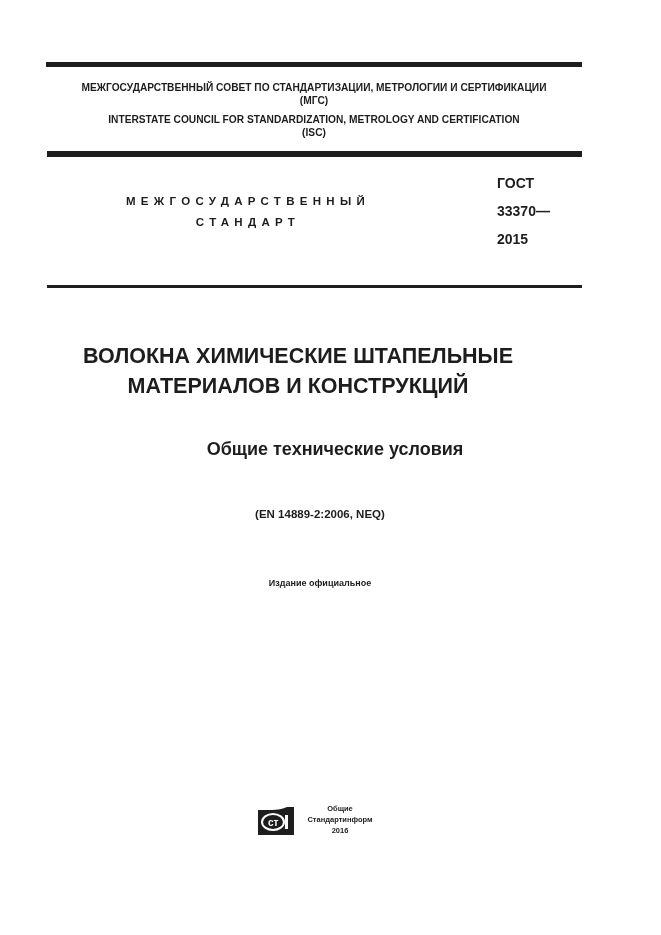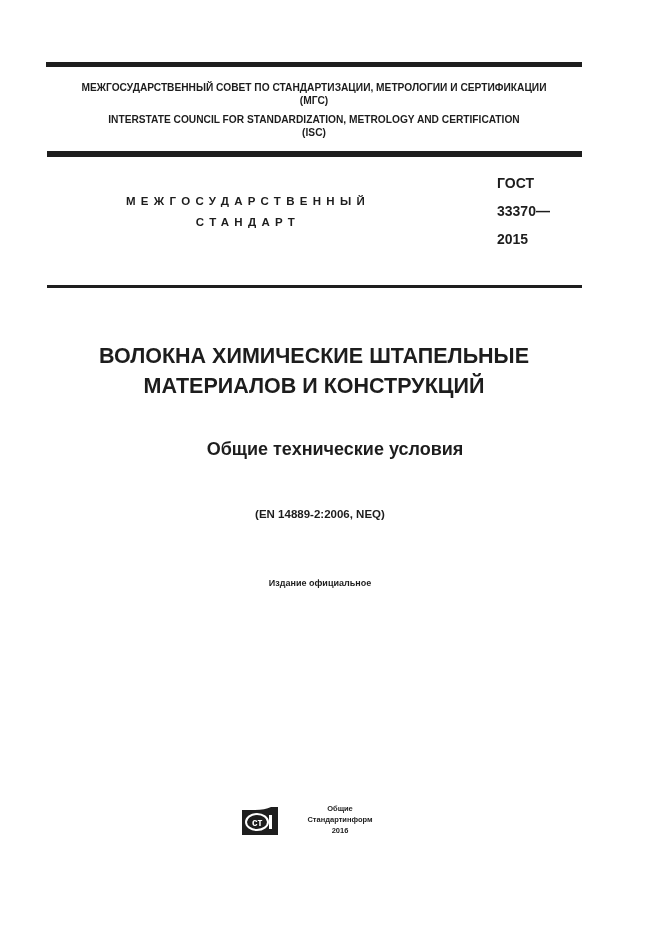--- a/index.html
+++ b/index.html
@@ -15,34 +15,34 @@
     .council-ru { top: 81px; }
     .council-en { top: 113px; }
 
     .kind { position: absolute; left: 100px; width: 296px; text-align: center;
             font-weight: bold; font-size: 11.5px; letter-spacing: 5.3px; line-height: 21px; top: 191px; }
     .kind span { display: block; }
 
     .gost { position: absolute; left: 497px; top: 169px; font-weight: bold; font-size: 14px; line-height: 28px; }
     .gost span { display: block; }
 
-    .title { position: absolute; left: 60px; width: 508px; top: 341px; text-align: center;
+    .title { position: absolute; left: 44px; width: 508px; top: 341px; text-align: center;
              font-weight: bold; font-size: 21.5px; line-height: 30px; }
     .title span { display: block; }
 
     .subtitle { position: absolute; left: 150px; width: 370px; top: 438px; text-align: center;
                 font-weight: bold; font-size: 18px; line-height: 22px; }
 
     .ref { position: absolute; left: 200px; width: 240px; top: 507px; text-align: center;
            font-weight: bold; font-size: 11.5px; line-height: 14px; }
 
     .edition { position: absolute; left: 200px; width: 240px; top: 577px; text-align: center;
                font-weight: bold; font-size: 9px; line-height: 12px; }
 
-    .logo { position: absolute; left: 241px; top: 806px; width: 38px; height: 30px; }
+    .logo { position: absolute; left: 257px; top: 806px; width: 38px; height: 30px; }
     .publisher { position: absolute; left: 290px; width: 100px; top: 803px; text-align: center;
                  font-weight: bold; font-size: 7.5px; line-height: 11px; }
     .publisher span { display: block; }
   </style>
 </head>
 <body>
 
 <div class="rule rule-top"></div>
 
 <div class="council council-ru">

